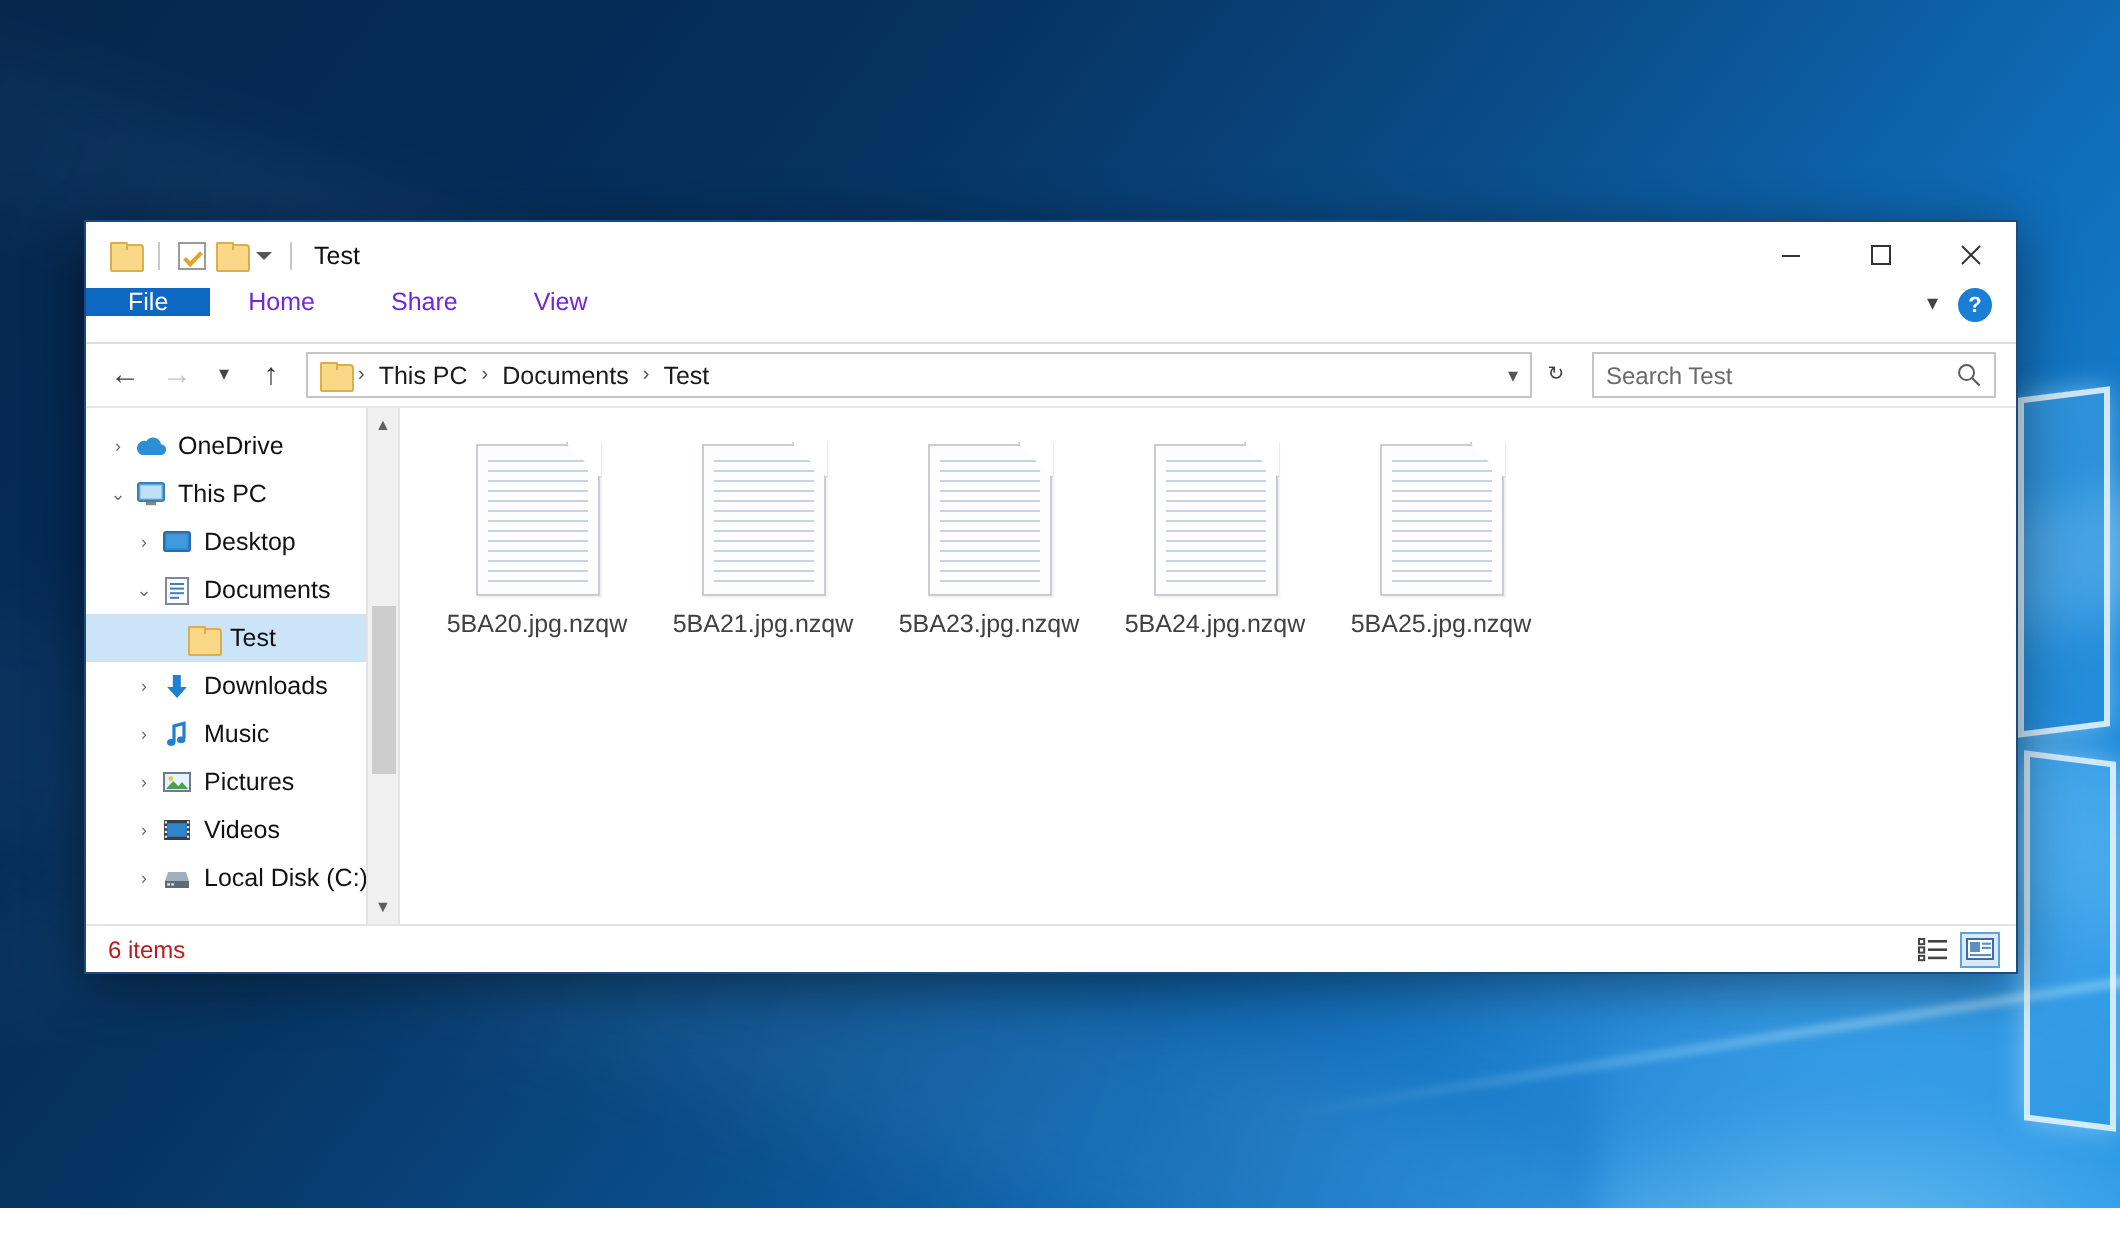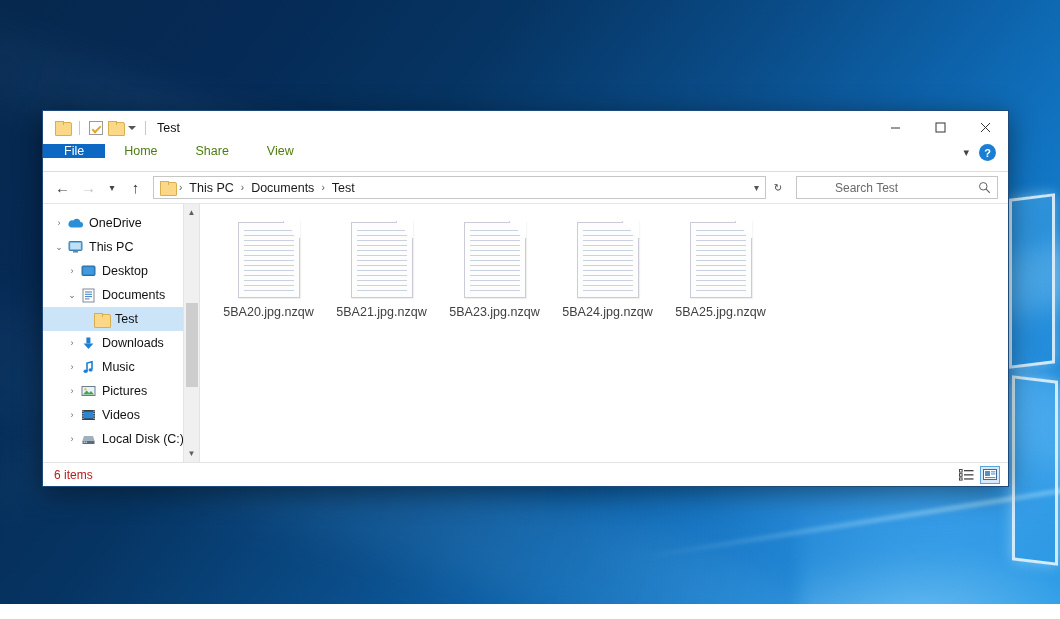--- a/index.html
+++ b/index.html
@@ -104,21 +104,21 @@
     width:0; height:0; border-left:4px solid transparent; border-right:4px solid transparent;
     border-top:4px solid #555; display:inline-block;
   }
 
   
   .ribbon {
     height:28px; background:#ffffff; display:flex; align-items:flex-start;
     border-bottom:1px solid #dcdcdc; flex:0 0 auto;
   }
   .tab {
-    display:flex; align-items:center; padding:0 19px; font-size:12.5px; color:#4d7c0f;
+    display:flex; align-items:center; padding:0 19px; font-size:12.5px; color:#6d28d9;
   }
   .tab.file { background:#0d68c4; color:#fff; padding:0 21px; }
   .ribbon-right { margin-left:auto; display:flex; align-items:center; gap:10px; padding-right:12px; }
   .chev-collapse { font-size:11px; color:#444; line-height:1; }
   .help-btn {
     width:17px; height:17px; border-radius:50%; background:#1a7fd4;
     color:#fff; font-size:11px; font-weight:bold;
     display:flex; align-items:center; justify-content:center;
   }
 
@@ -142,21 +142,21 @@
   .crumb-sep { font-size:10px; color:#555; padding:0 2px; }
   .crumbs .tail { margin-left:auto; display:flex; align-items:center; gap:7px; padding-right:2px; }
   .crumbs .tail span { font-size:10px; color:#555; }
   .refresh { font-size:12px; color:#333; }
   .searchbox {
     width:202px; height:23px; border:1px solid #c6c6c6; background:#fff;
     display:flex; align-items:center; padding:0 6px; margin-left:6px; flex:0 0 auto;
   }
   .searchbox input {
     border:none; outline:none; font-size:12px; color:#14532d; width:100%;
-    font-family:"Liberation Sans", sans-serif; background:transparent;margin-left:32px;
+    font-family:"Liberation Sans", sans-serif; background:transparent;
   }
   .searchbox input::placeholder { color:#6a6a6a; }
   .mag { width:13px; height:13px; flex:0 0 auto; }
 
   
   .body-row { flex:1 1 auto; display:flex; min-height:0; border-top:1px solid #e6e6e6; }
 
   .navpane {
     width:157px; flex:0 0 157px; background:#ffffff; position:relative;
     padding-top:7px; overflow:hidden; border-right:1px solid #e3e3e3;

